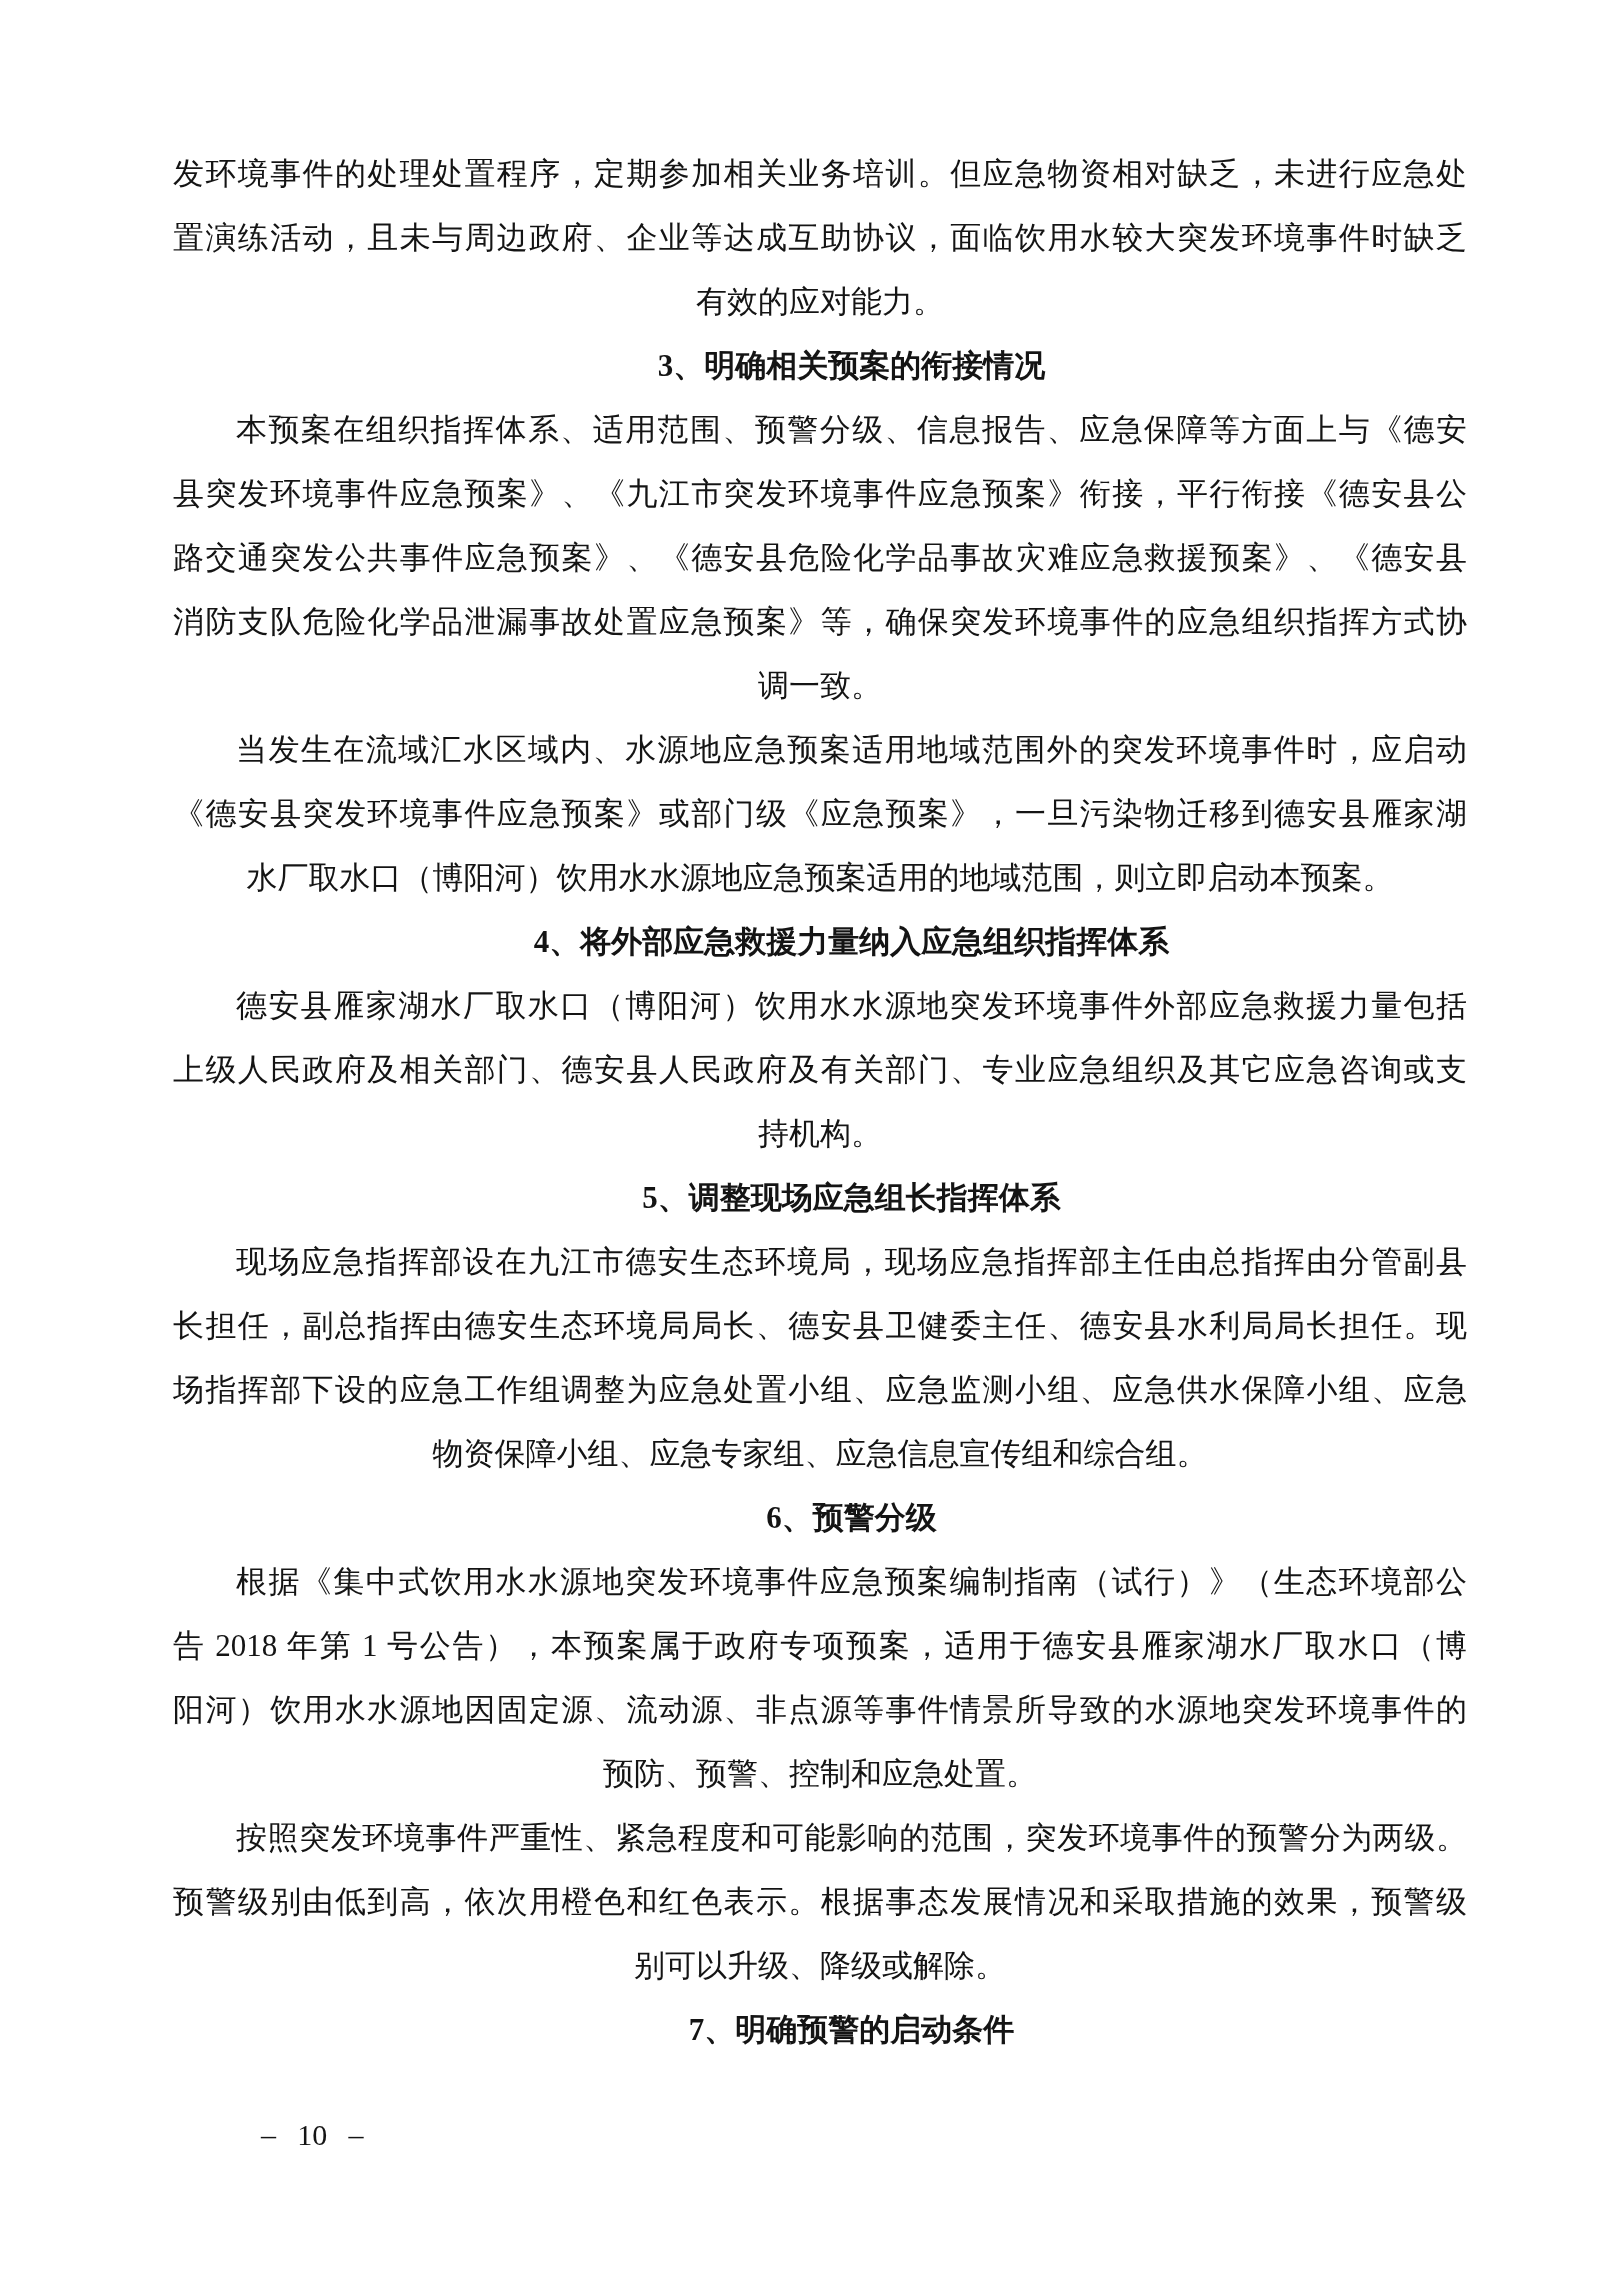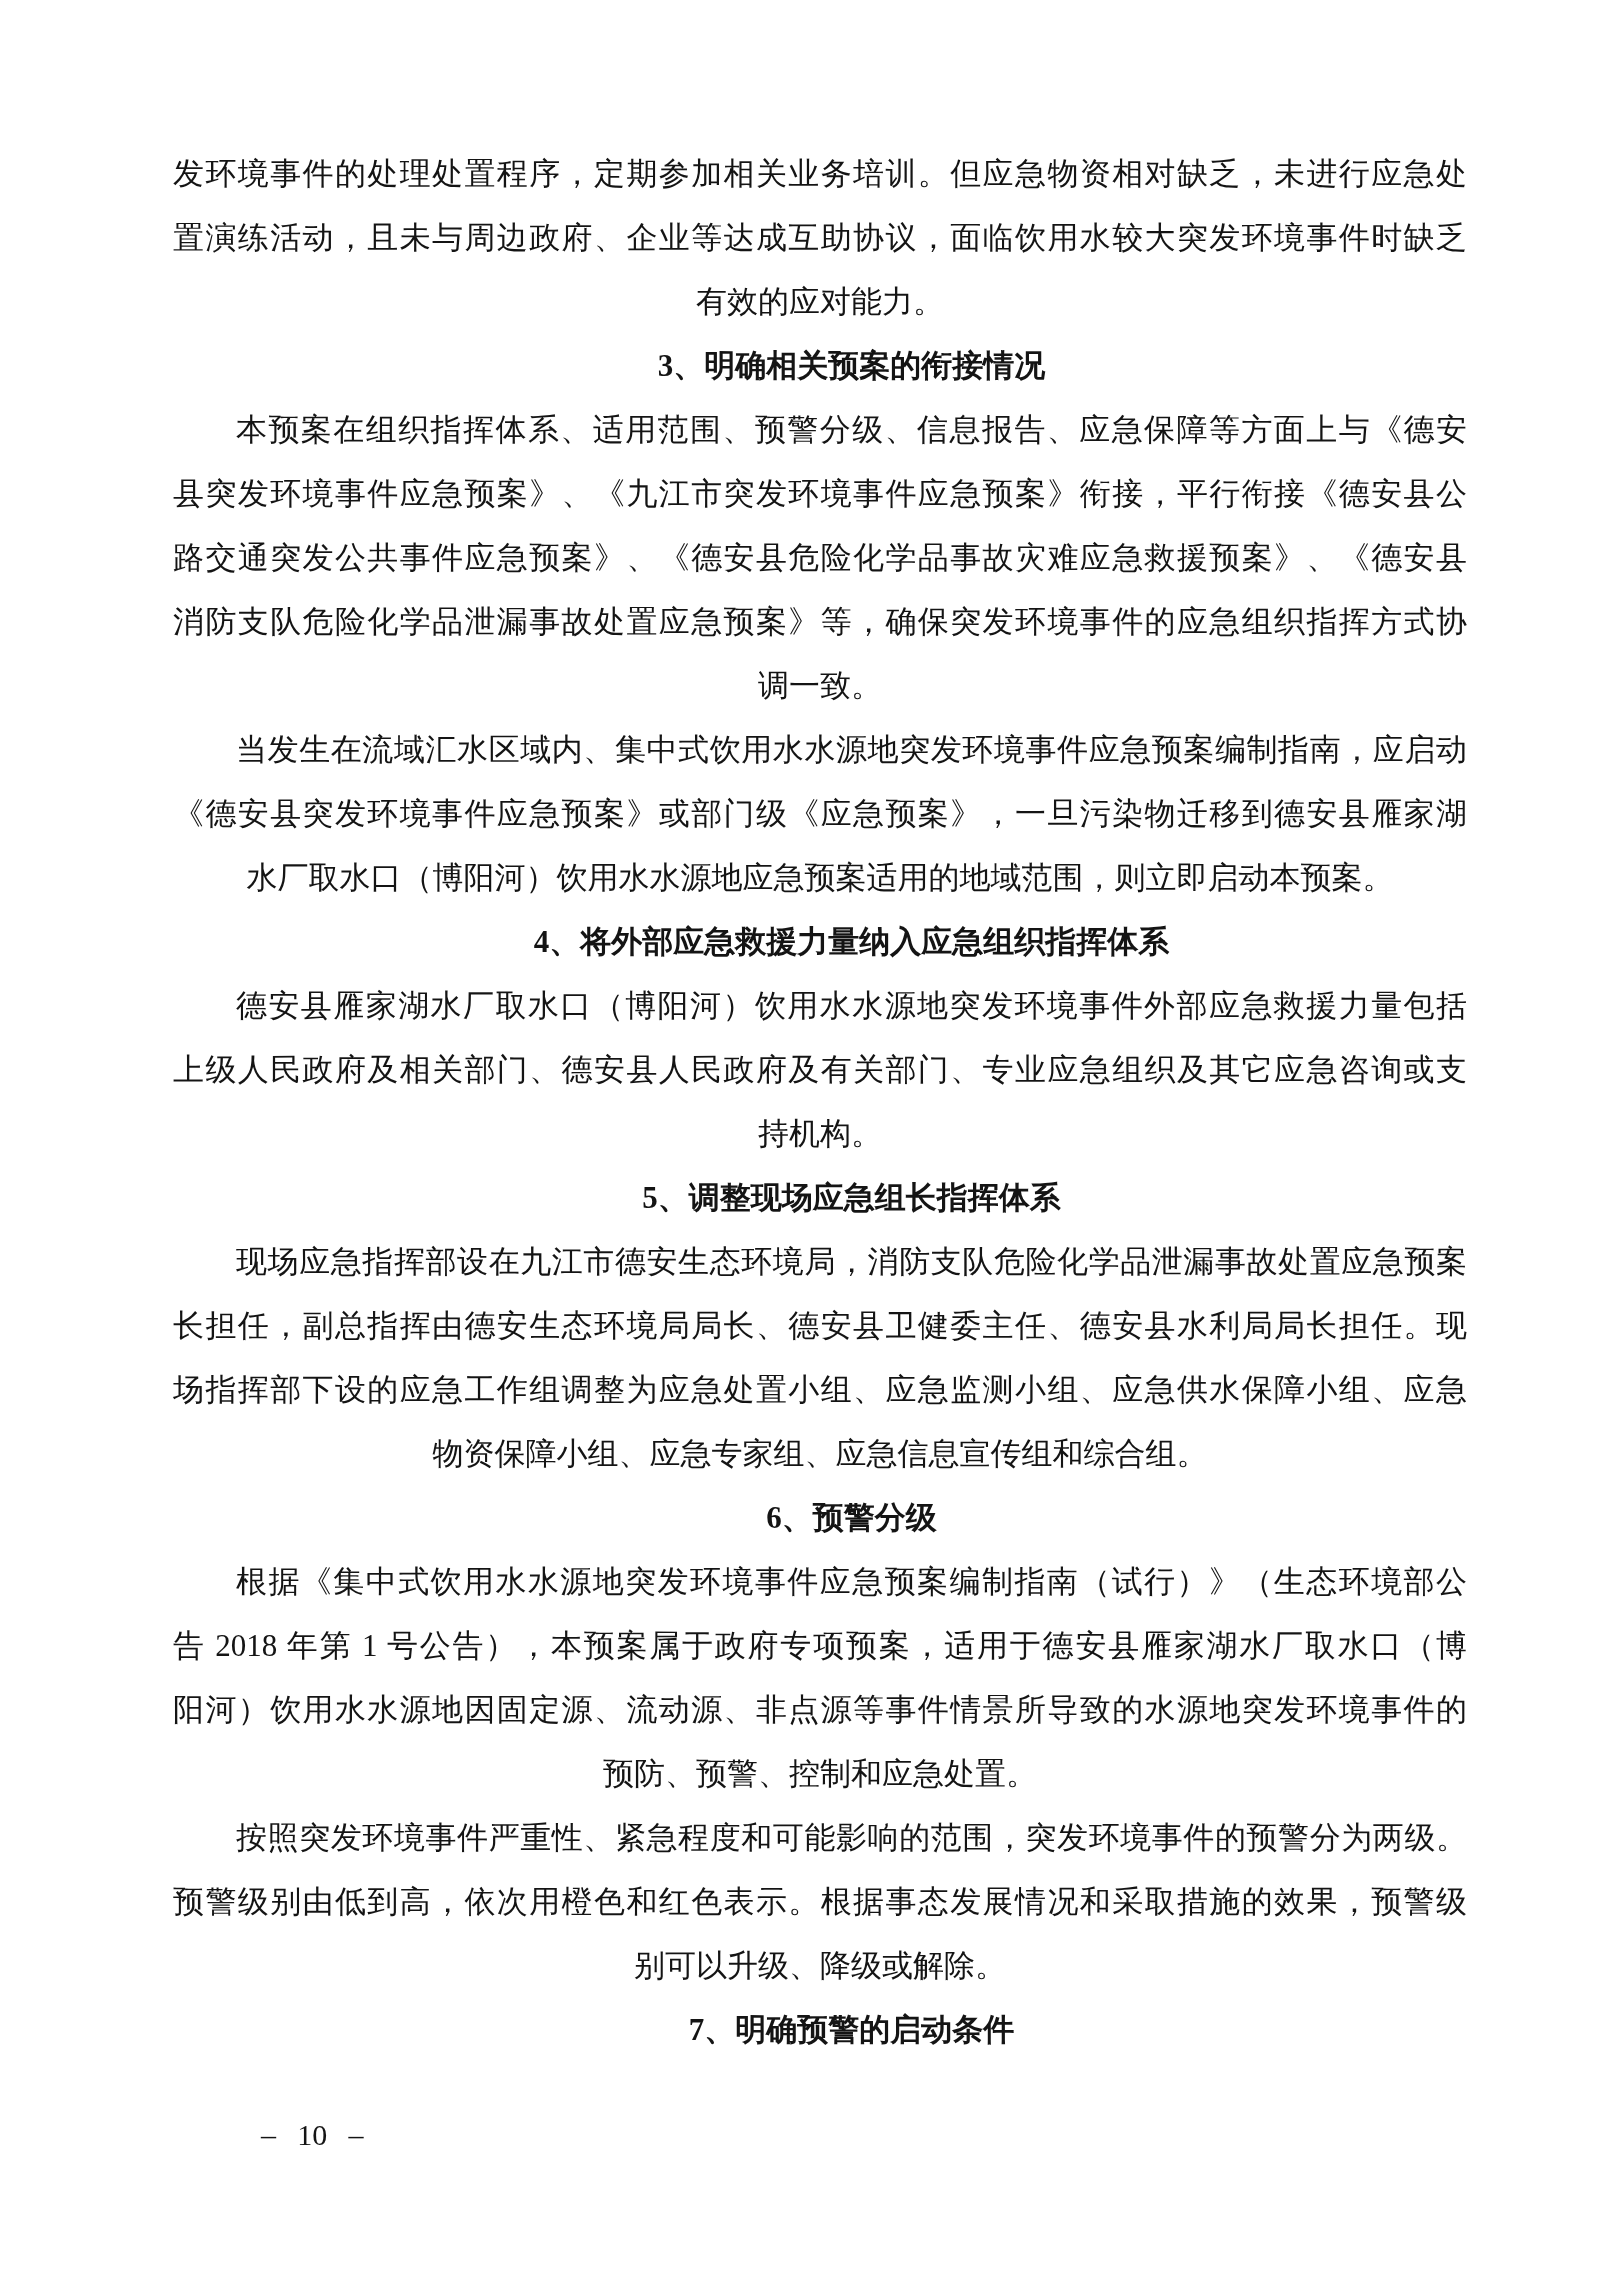--- a/index.html
+++ b/index.html
@@ -52,29 +52,29 @@
 <div class="content">
   <div class="ln j">发环境事件的处理处置程序，定期参加相关业务培训。但应急物资相对缺乏，未进行应急处</div>
   <div class="ln j">置演练活动，且未与周边政府、企业等达成互助协议，面临饮用水较大突发环境事件时缺乏</div>
   <div class="ln">有效的应对能力。</div>
   <div class="ln h">3、明确相关预案的衔接情况</div>
   <div class="ln j ind">本预案在组织指挥体系、适用范围、预警分级、信息报告、应急保障等方面上与《德安</div>
   <div class="ln j">县突发环境事件应急预案》、《九江市突发环境事件应急预案》衔接，平行衔接《德安县公</div>
   <div class="ln j">路交通突发公共事件应急预案》、《德安县危险化学品事故灾难应急救援预案》、《德安县</div>
   <div class="ln j">消防支队危险化学品泄漏事故处置应急预案》等，确保突发环境事件的应急组织指挥方式协</div>
   <div class="ln">调一致。</div>
-  <div class="ln j ind">当发生在流域汇水区域内、集中式饮用水水源地突发环境事件应急预案编制指南，应启动</div>
+  <div class="ln j ind">当发生在流域汇水区域内、水源地应急预案适用地域范围外的突发环境事件时，应启动</div>
   <div class="ln j">《德安县突发环境事件应急预案》或部门级《应急预案》，一旦污染物迁移到德安县雁家湖</div>
   <div class="ln">水厂取水口（博阳河）饮用水水源地应急预案适用的地域范围，则立即启动本预案。</div>
   <div class="ln h">4、将外部应急救援力量纳入应急组织指挥体系</div>
   <div class="ln j ind">德安县雁家湖水厂取水口（博阳河）饮用水水源地突发环境事件外部应急救援力量包括</div>
   <div class="ln j">上级人民政府及相关部门、德安县人民政府及有关部门、专业应急组织及其它应急咨询或支</div>
   <div class="ln">持机构。</div>
   <div class="ln h">5、调整现场应急组长指挥体系</div>
-  <div class="ln j ind">现场应急指挥部设在九江市德安生态环境局，消防支队危险化学品泄漏事故处置应急预案</div>
+  <div class="ln j ind">现场应急指挥部设在九江市德安生态环境局，现场应急指挥部主任由总指挥由分管副县</div>
   <div class="ln j">长担任，副总指挥由德安生态环境局局长、德安县卫健委主任、德安县水利局局长担任。现</div>
   <div class="ln j">场指挥部下设的应急工作组调整为应急处置小组、应急监测小组、应急供水保障小组、应急</div>
   <div class="ln">物资保障小组、应急专家组、应急信息宣传组和综合组。</div>
   <div class="ln h">6、预警分级</div>
   <div class="ln j ind">根据《集中式饮用水水源地突发环境事件应急预案编制指南（试行）》（生态环境部公</div>
   <div class="ln j">告 2018 年第 1 号公告），本预案属于政府专项预案，适用于德安县雁家湖水厂取水口（博</div>
   <div class="ln j">阳河）饮用水水源地因固定源、流动源、非点源等事件情景所导致的水源地突发环境事件的</div>
   <div class="ln">预防、预警、控制和应急处置。</div>
   <div class="ln j ind">按照突发环境事件严重性、紧急程度和可能影响的范围，突发环境事件的预警分为两级。</div>
   <div class="ln j">预警级别由低到高，依次用橙色和红色表示。根据事态发展情况和采取措施的效果，预警级</div>

